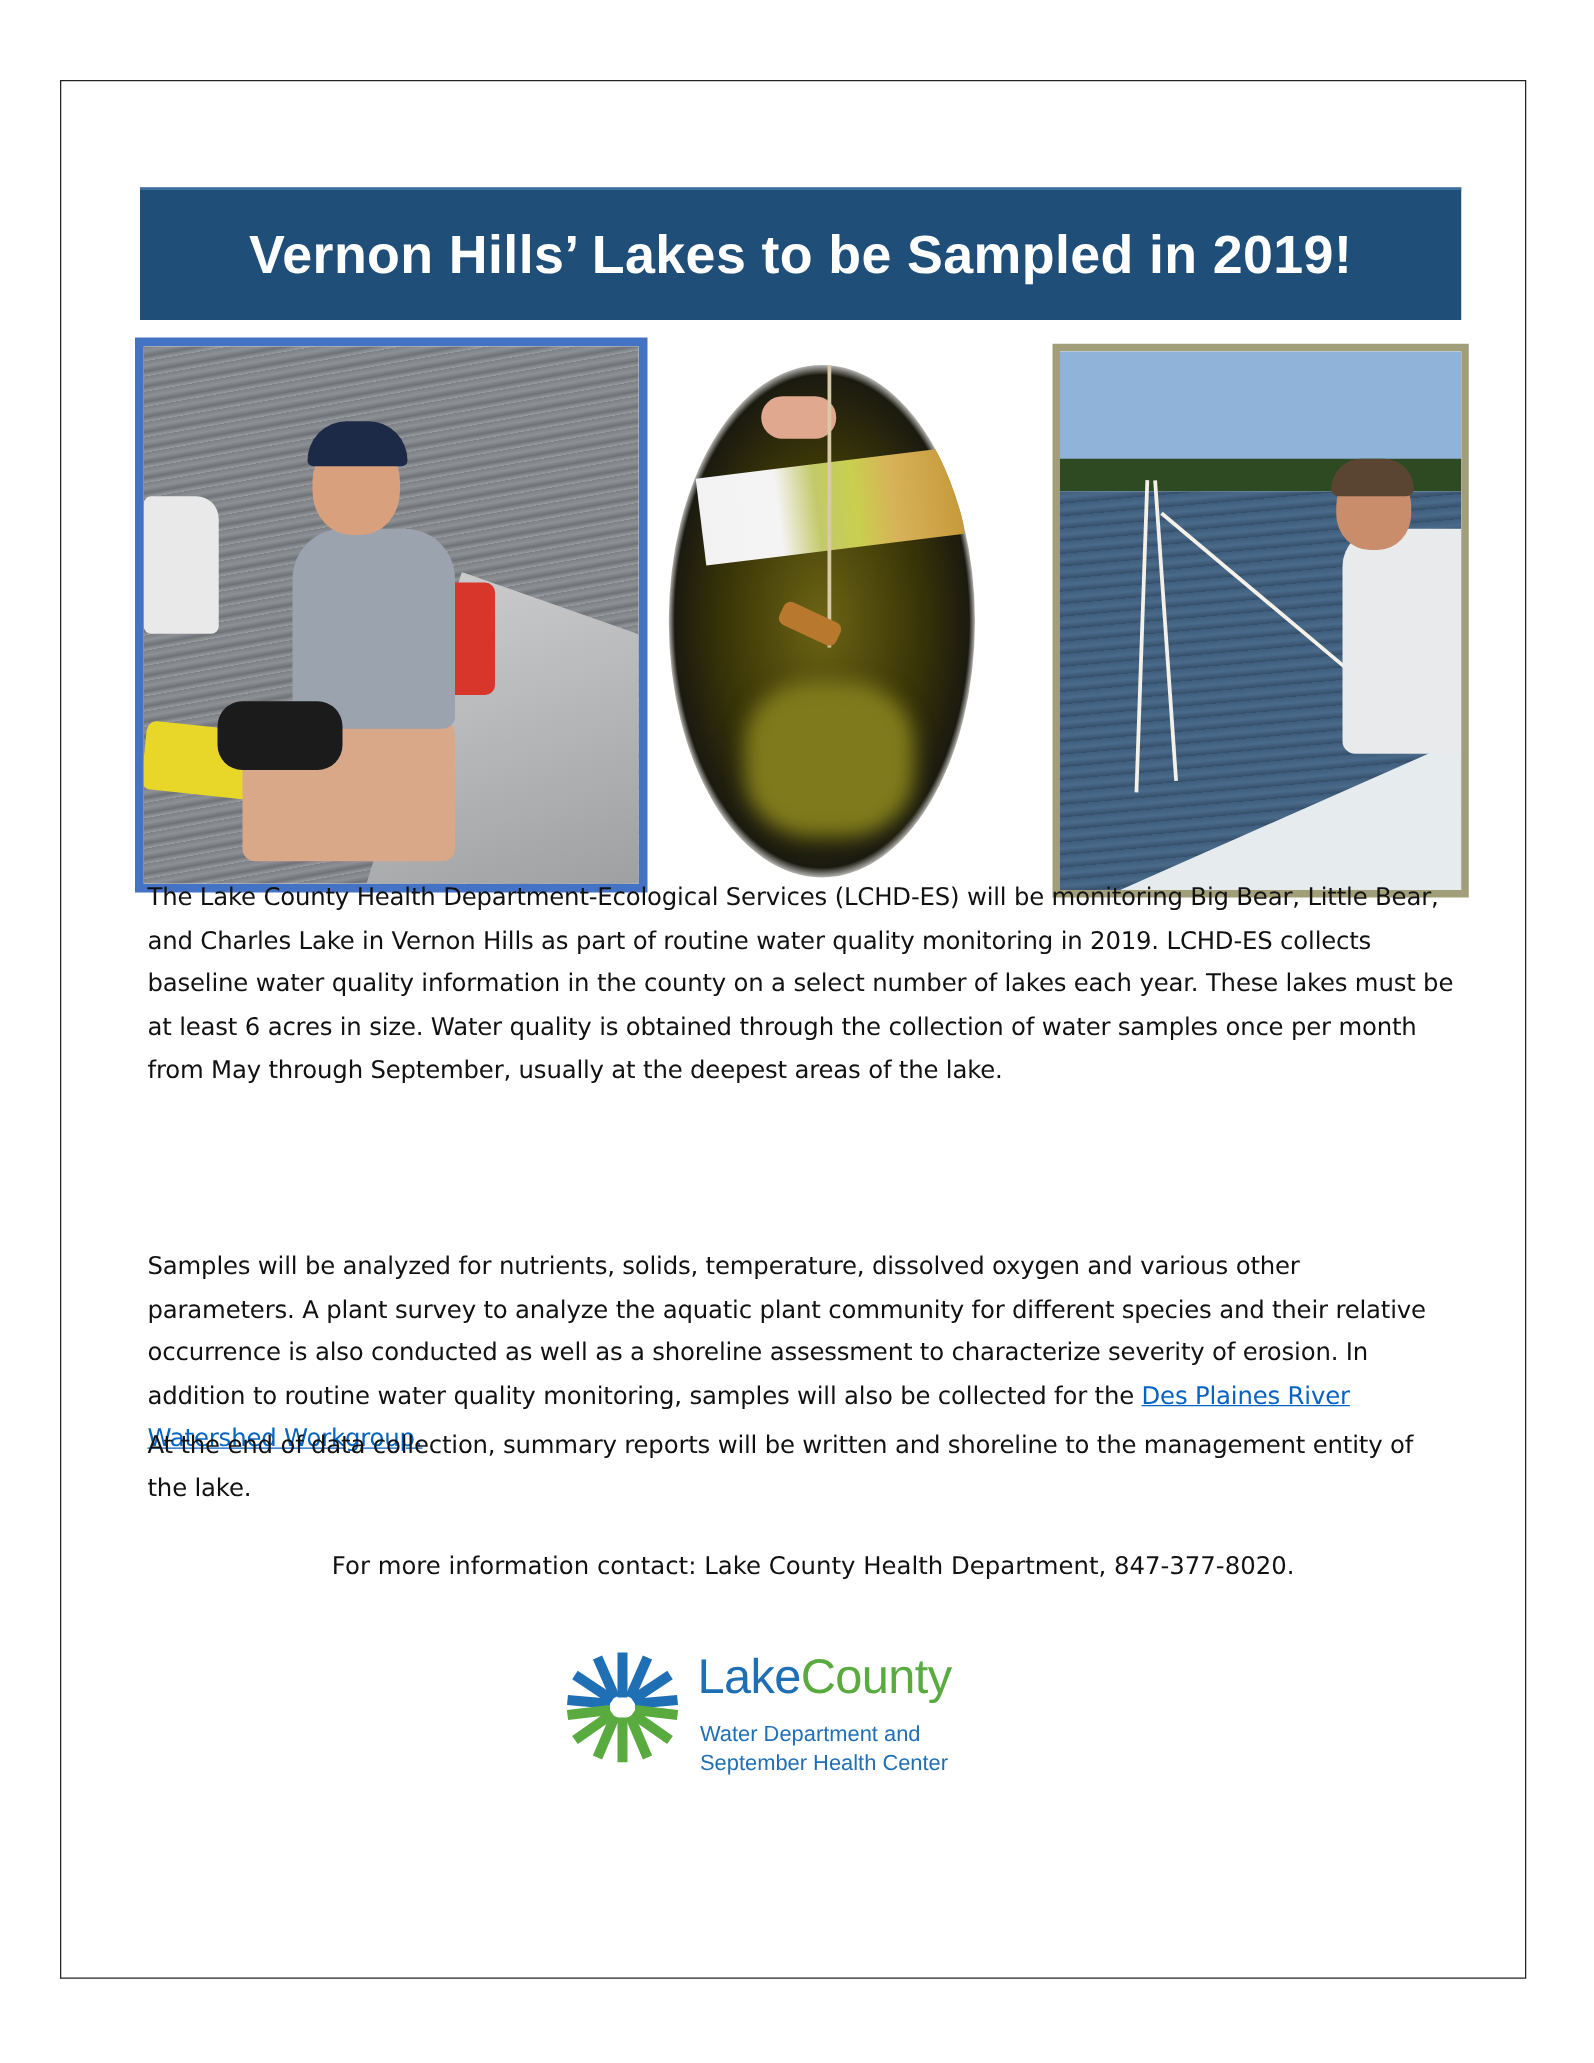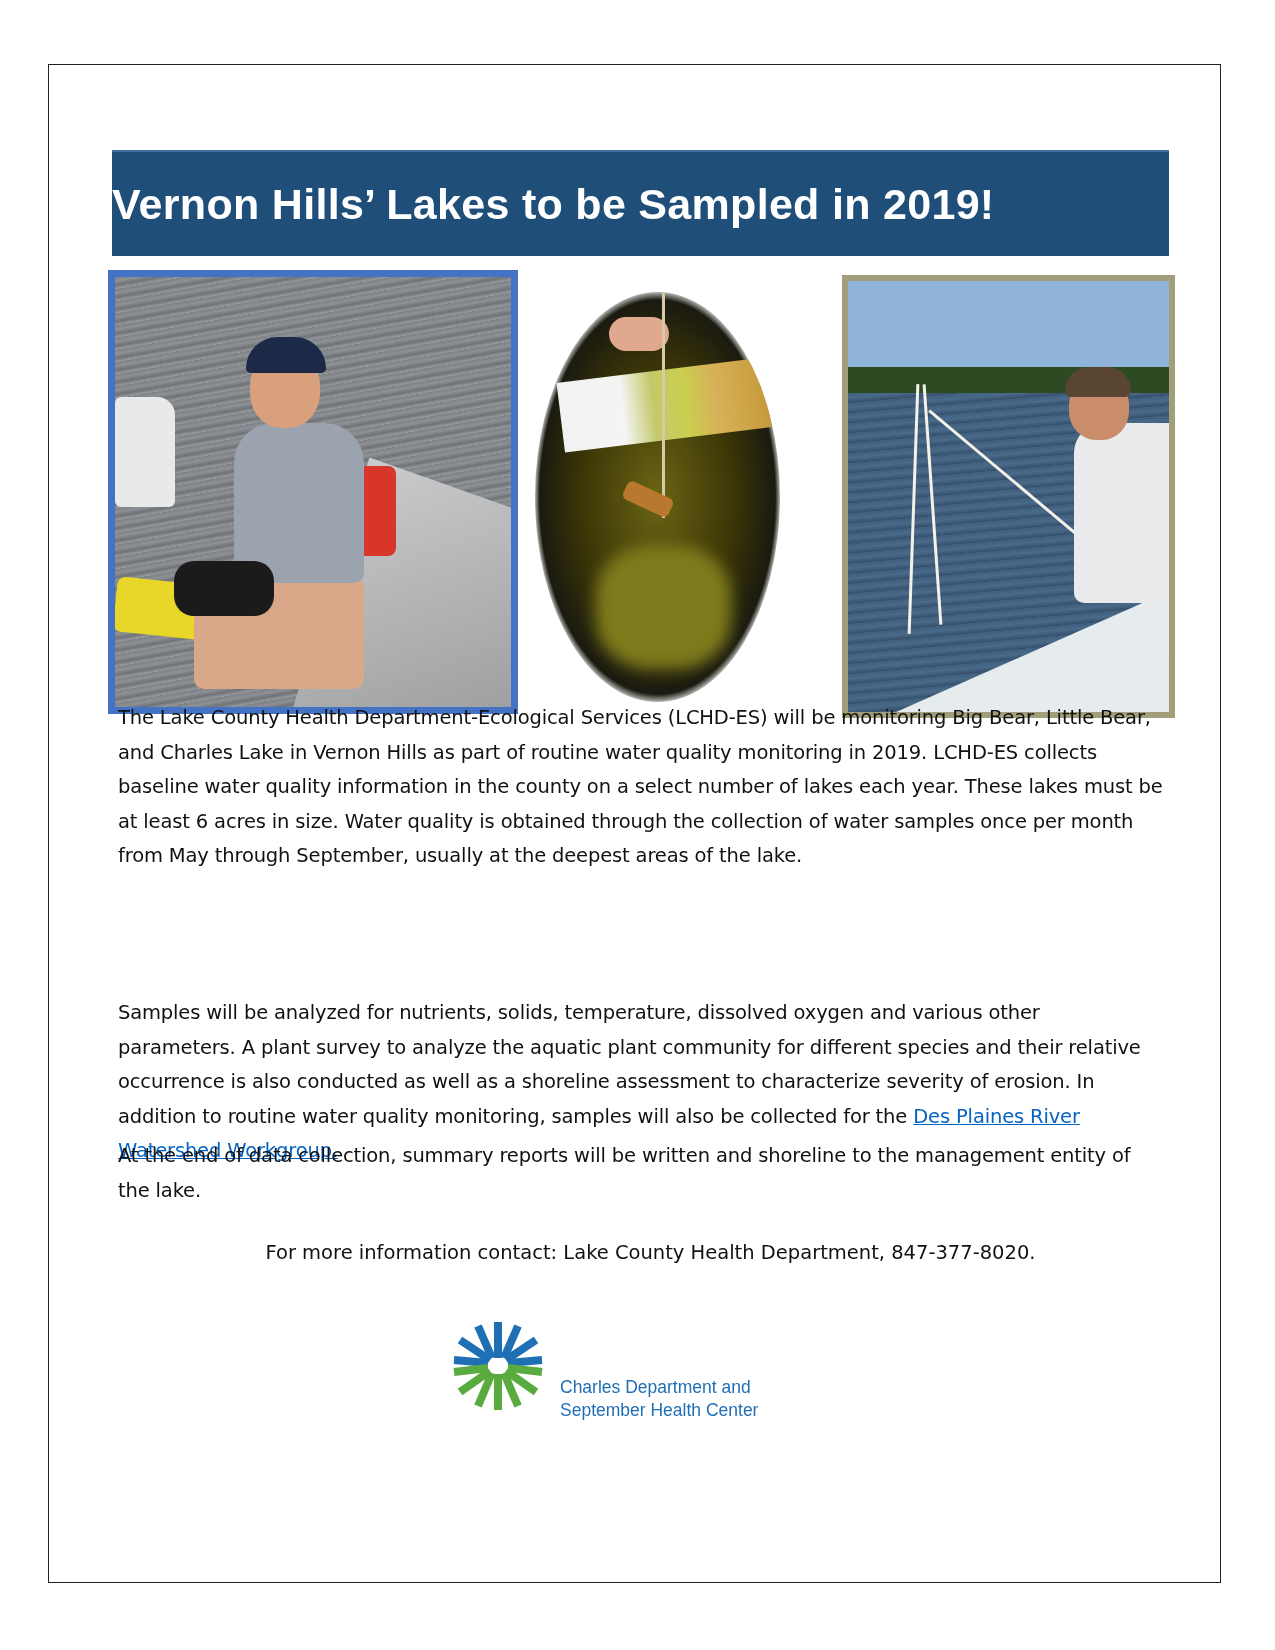--- a/index.html
+++ b/index.html
@@ -1,18 +1,18 @@
 <!DOCTYPE html>
 <html><head>
 <meta charset="utf-8">
 <style>
   html, body { margin:0; padding:0; background:#ffffff; }
   body { width:1275px; height:1650px; position:relative; overflow:hidden; font-family:"DejaVu Sans", sans-serif; color:#111; }
   .page-border { position:absolute; left:48px; top:64px; width:1173px; height:1519px; border:1.5px solid #222; box-sizing:border-box; }
-  .title-banner { position:absolute; left:112px; top:150px; width:1057px; height:106px; background:#1f4e79; border-top:2px solid #3e6fa0; box-sizing:border-box; display:flex; align-items:center; }
+  .title-banner { position:absolute; left:112px; top:150px; width:1057px; height:106px; background:#1f4e79; border-top:2px solid #3e6fa0; box-sizing:border-box; display:flex; align-items:center; justify-content:center; }
   .title-banner h1 { margin:0; color:#fff; font-family:"Liberation Sans", sans-serif; font-weight:bold; font-size:43px; letter-spacing:0.3px; }
 
   .photo { position:absolute; overflow:hidden; }
   .photo-left { left:108px; top:270px; width:410px; height:444px; border:7px solid #4472c4; box-sizing:border-box; }
   .photo-right { left:842px; top:275px; width:333px; height:443px; border:6px solid #a39e7a; box-sizing:border-box; }
   .photo-center { left:535px; top:292px; width:245px; height:410px; border-radius:50%;
      background: radial-gradient(ellipse at center, #6b6414 0%, #3a3507 45%, #1a1a10 68%, rgba(255,255,255,0) 72%); }
 
   .scene { position:absolute; inset:0; }
   
@@ -123,17 +123,18 @@
 
       <line x1="36" y1="50" x2="2" y2="54" stroke="#5aab3f"></line>
       <line x1="56" y1="50" x2="90" y2="54" stroke="#5aab3f"></line>
       <line x1="38" y1="53" x2="8" y2="74" stroke="#5aab3f"></line>
       <line x1="54" y1="53" x2="84" y2="74" stroke="#5aab3f"></line>
       <line x1="40" y1="55" x2="26" y2="88" stroke="#5aab3f"></line>
       <line x1="52" y1="55" x2="66" y2="88" stroke="#5aab3f"></line>
       <line x1="46" y1="56" x2="46" y2="92" stroke="#5aab3f"></line>
     </g>
   </svg>
+  <div class="logo-word"><span class="lake">Lake</span><span class="county">County</span></div>
   <div class="logo-sub">
-    <div>Charles Department and</div>
+    <div>Water Department and</div>
     <div>September Health Center</div>
   </div>
 </div>
 
 </body></html>

